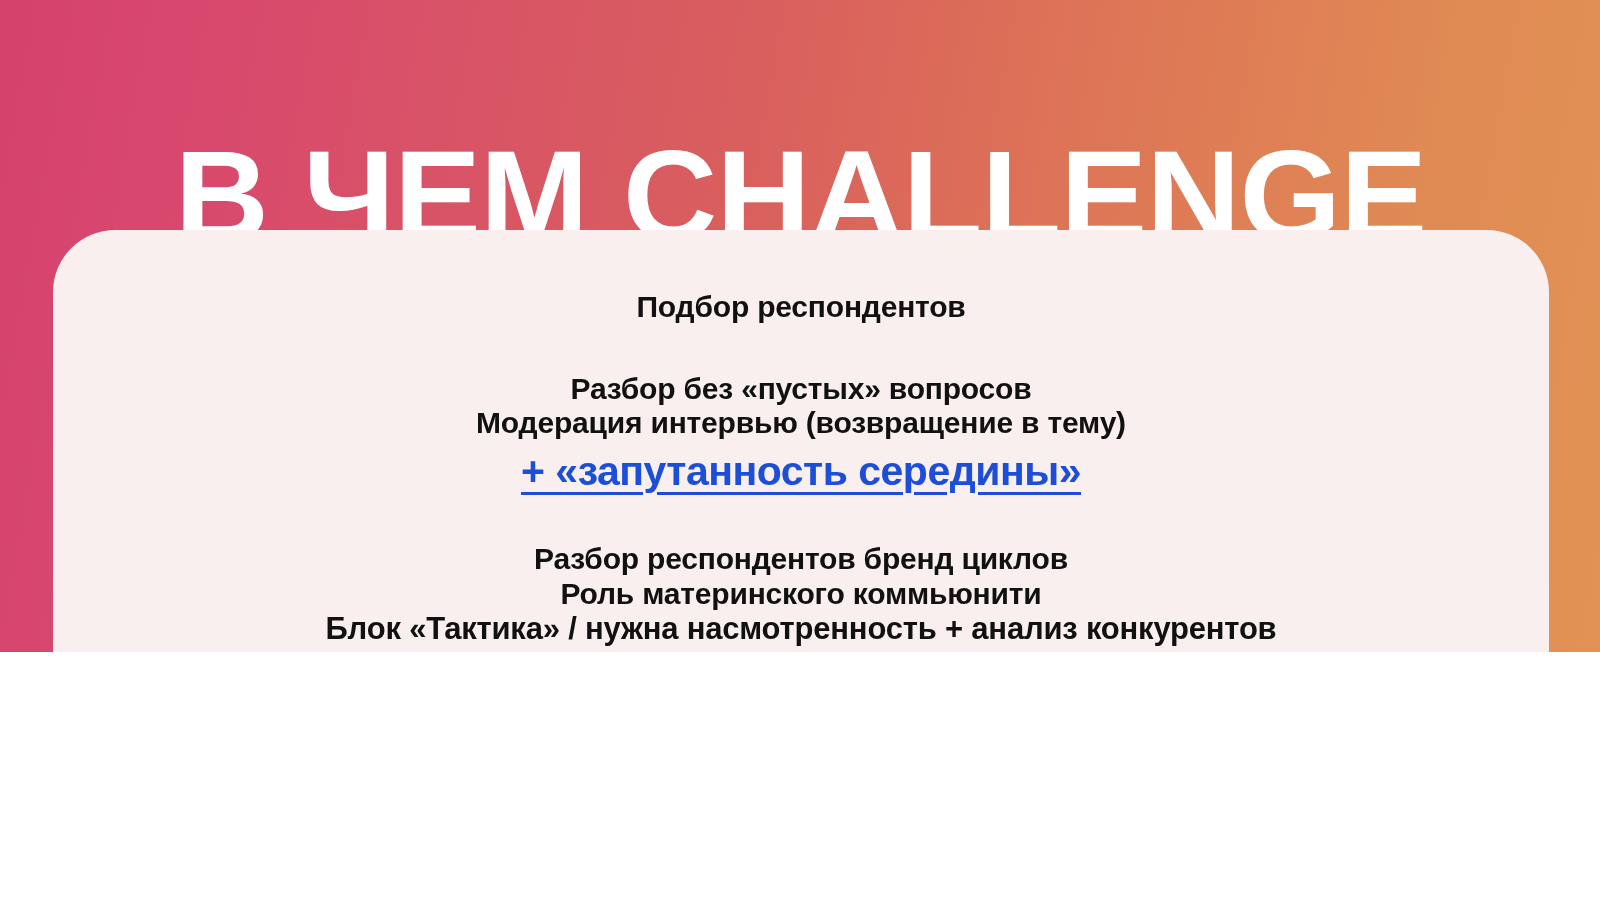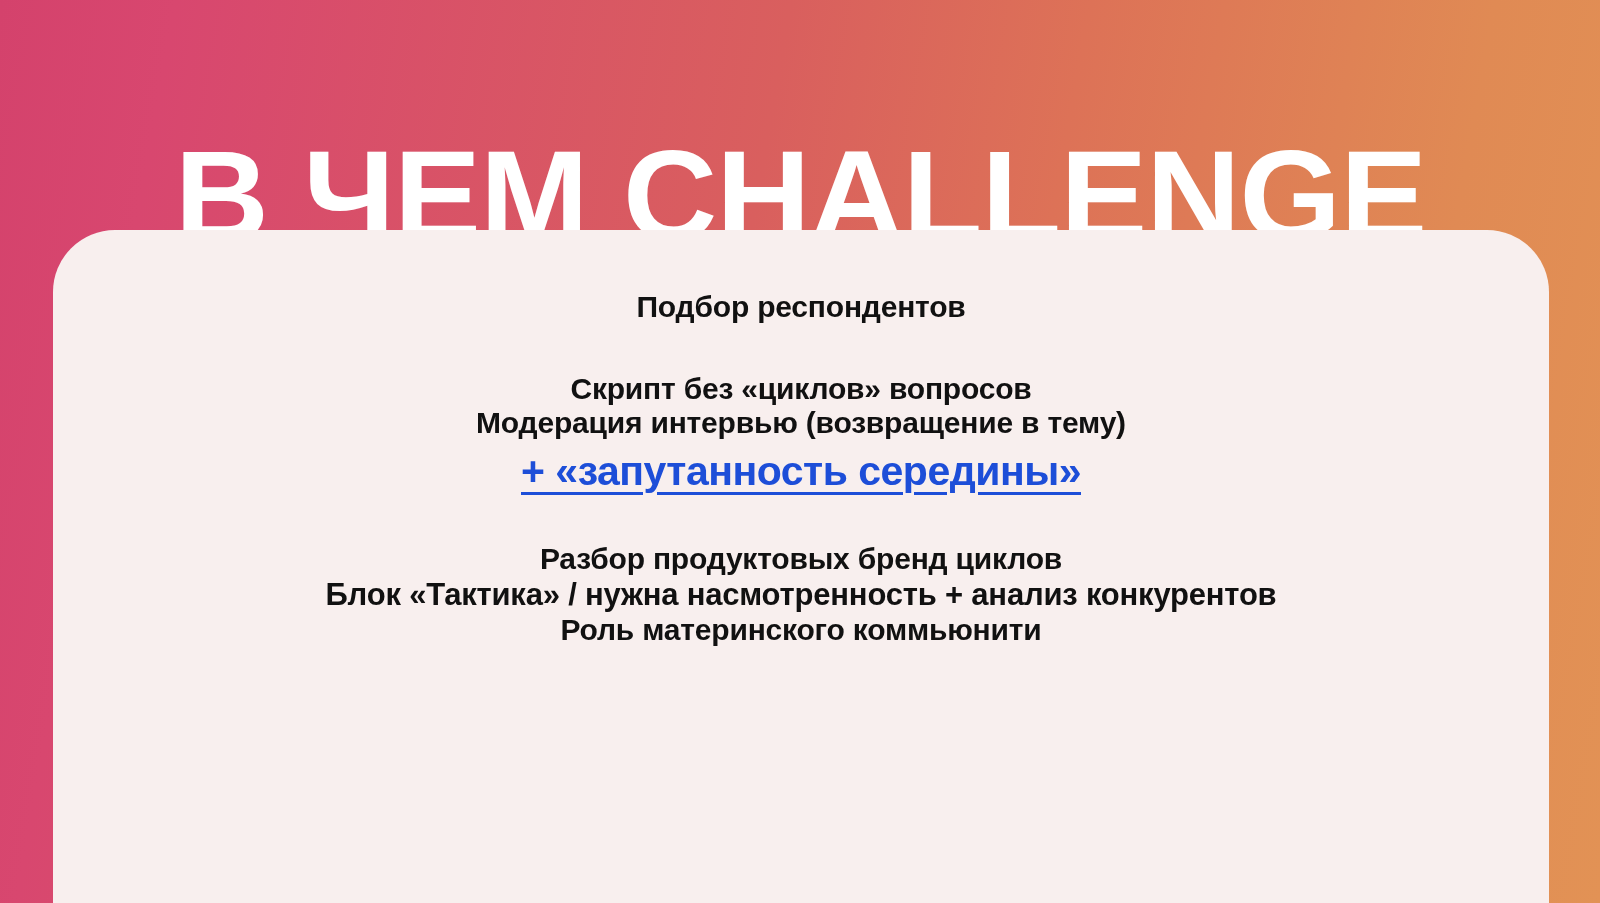--- a/index.html
+++ b/index.html
@@ -12,21 +12,21 @@
     width: 1600px;
     height: 903px;
     overflow: hidden;
     font-family: "Liberation Sans", sans-serif;
     background: #ffffff;
   }
 
   .slide {
     position: relative;
     width: 1600px;
-    height: 903px;
+    height: 652px;
     overflow: hidden;
     
     background: linear-gradient(100deg,
         #d4426c 0%,
         #d8476f 10%,
         #d95f5e 45%,
         #dd7257 62%,
         #e08a54 85%,
         #e29255 100%);
   }
@@ -123,29 +123,29 @@
 
   <div class="title-wrap">
     <h1 class="title">В ЧЕМ CHALLENGE</h1>
   </div>
 
   <div class="card">
     <div class="card-inner">
 
       <div class="line">Подбор респондентов</div>
 
-      <div class="line gap-lg">Скрипт без «циклов» вопросов</div>
+      <div class="line gap-lg">Разбор без «пустых» вопросов</div>
 
       <div class="line gap-md">Модерация интервью (возвращение в тему)</div>
 
       <div class="line-emph gap-sm">+ «запутанность середины»</div>
 
-      <div class="line gap-xl">Разбор продуктовых бренд циклов</div>
+      <div class="line gap-xl">Разбор респондентов бренд циклов</div>
 
 
+      <div class="line gap-md">Роль материнского коммьюнити</div>
+
       <div class="line line-wide gap-md">Блок «Тактика» / нужна насмотренность + анализ конкурентов</div>
-
-      <div class="line gap-md">Роль материнского коммьюнити</div>
 
     </div>
   </div>
 
 </div>
 
 </body></html>

